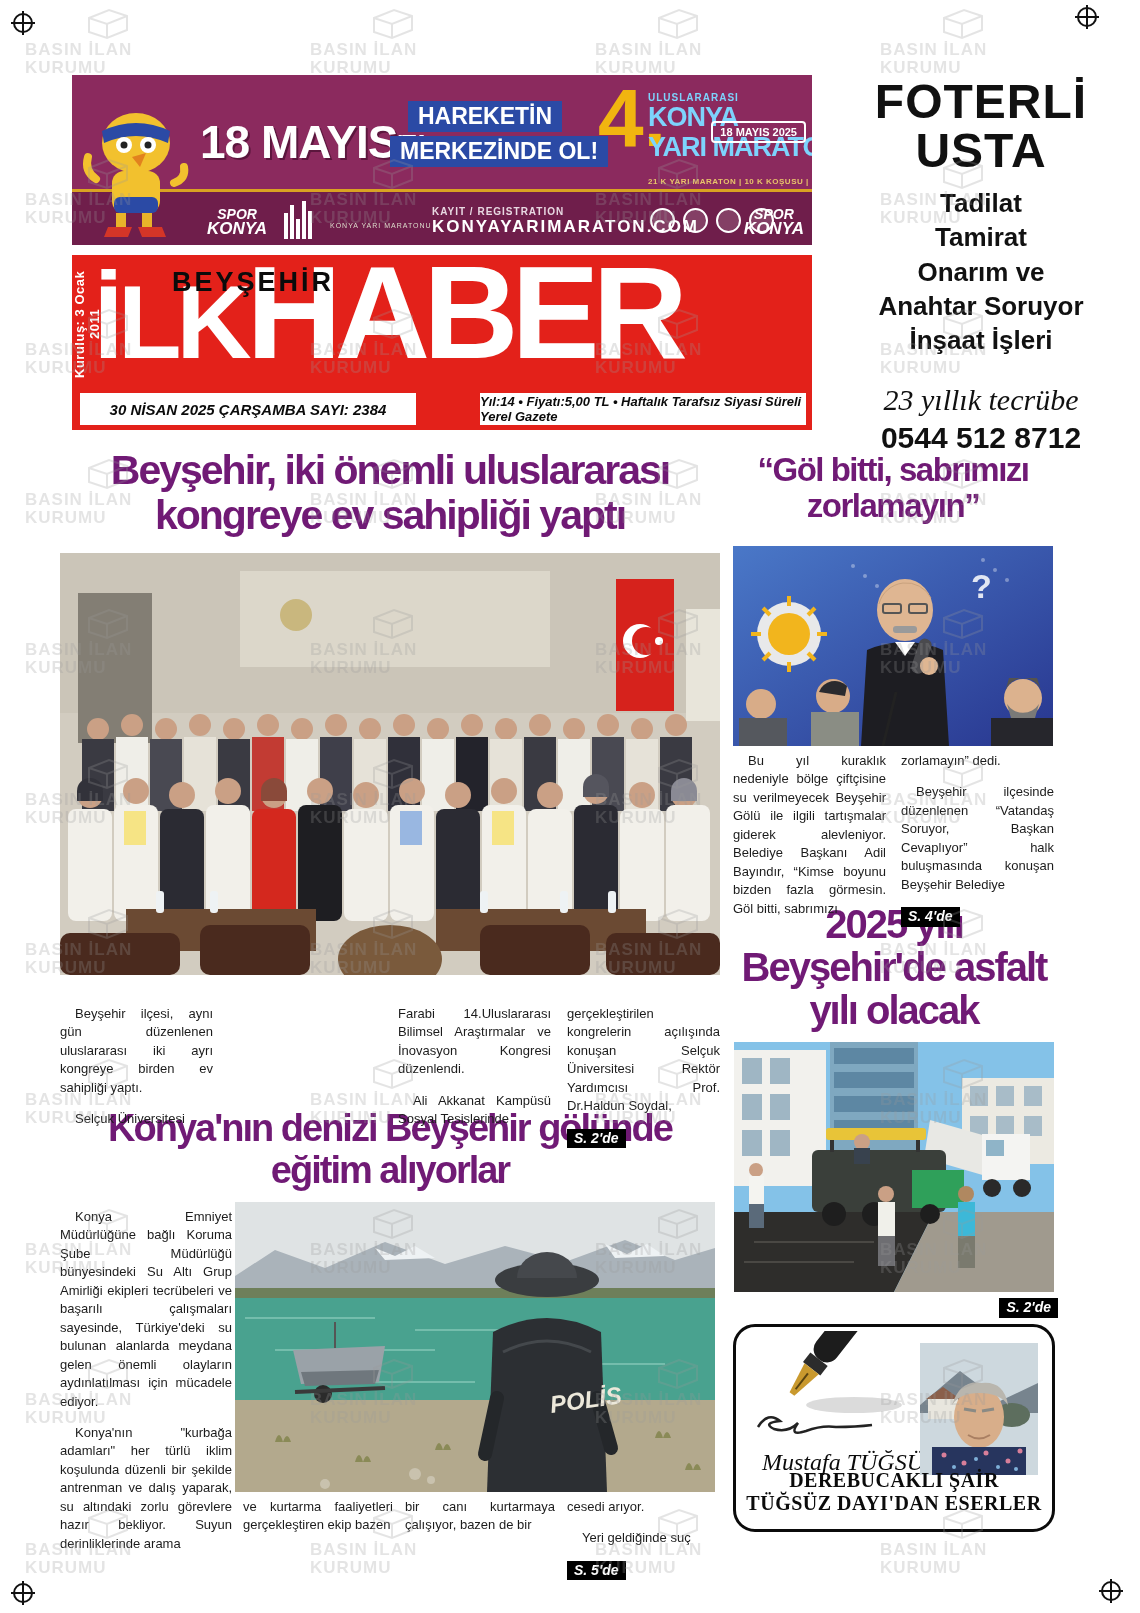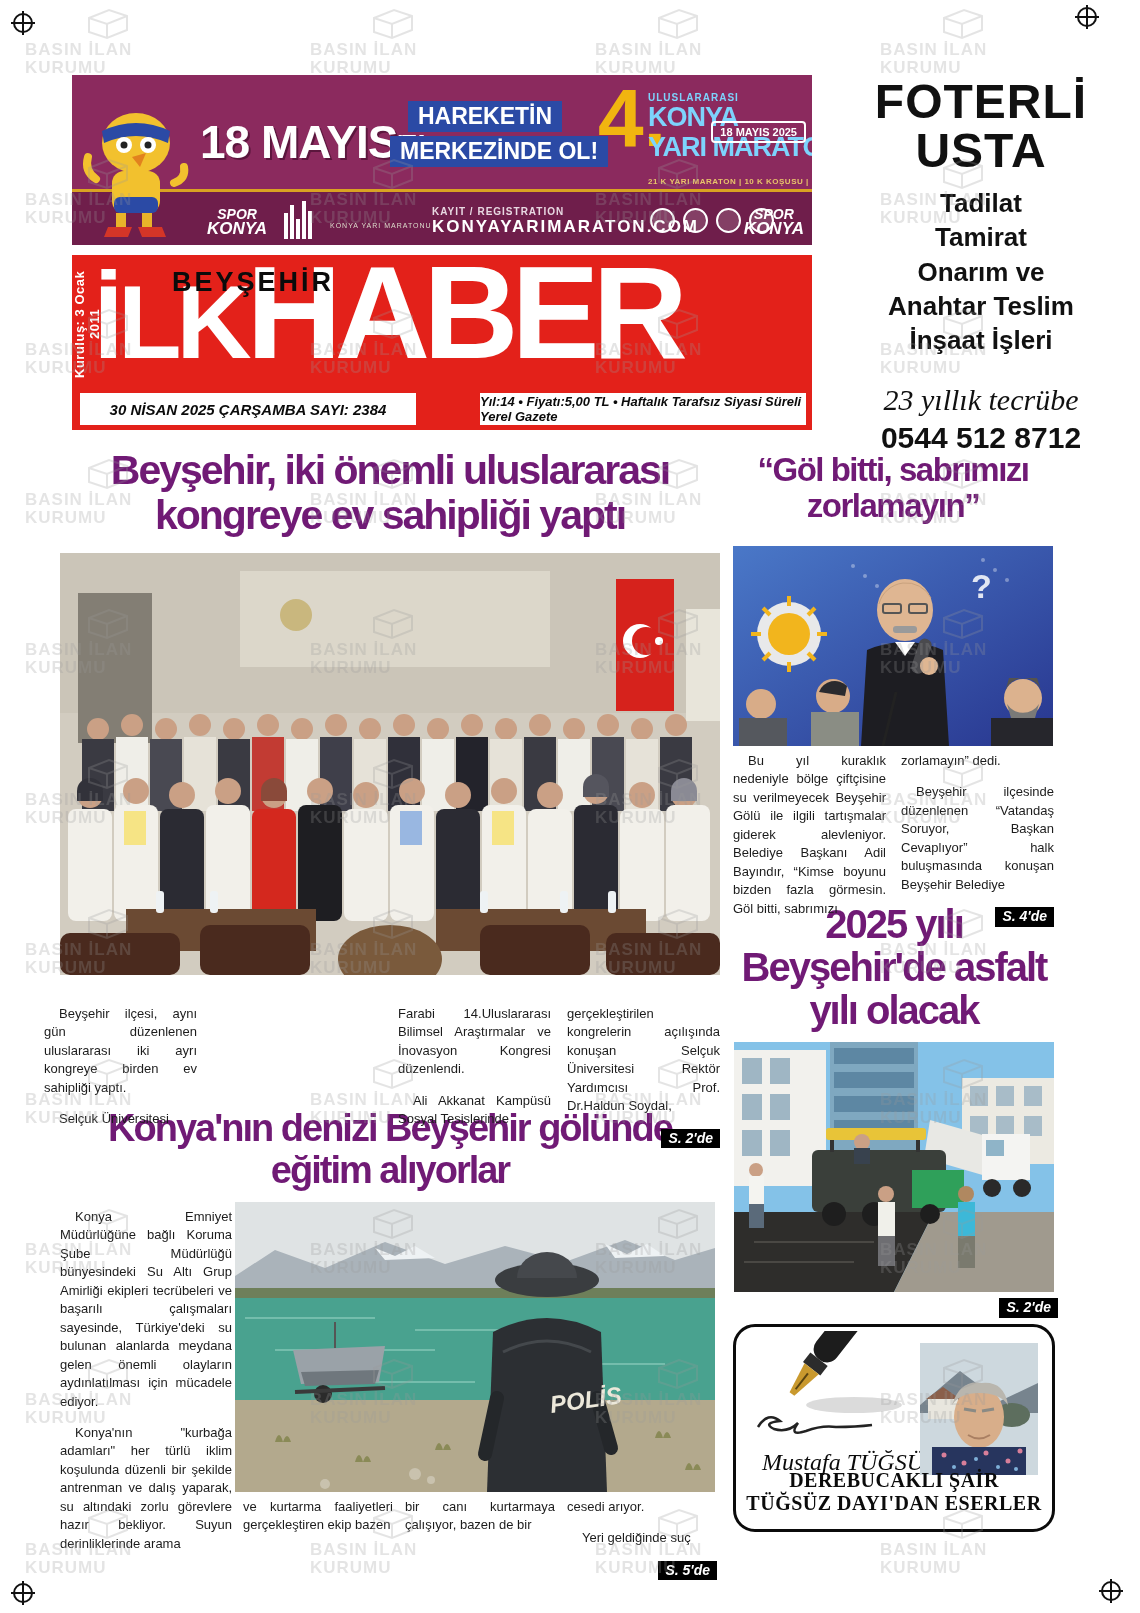--- a/index.html
+++ b/index.html
@@ -85,24 +85,24 @@
   
   .photo{position:absolute;overflow:hidden;z-index:1;}
   .photo svg{display:block;}
 
   
   .col{position:absolute;font-size:13px;line-height:1.42;text-align:justify;color:#1c1c1c;z-index:2;}
   .col p{margin:0 0 13px 0;text-indent:15px;}
   .col p.cont{text-indent:0;}
   .badge{display:inline-block;background:#000;color:#fff;font-style:italic;font-weight:bold;
          font-size:14px;padding:1px 7px;line-height:1.25;}
-  .badge-line{text-align:right;margin-top:6px;}
-
-  
-  #cg1{left:44px;top:1005px;width:153px;}
+  .badge-line{margin-top:6px;}
+
+  
+  #cg1{left:60px;top:1005px;width:153px;}
   #cg2{left:229px;top:1005px;width:153px;}
   #cg3{left:398px;top:1005px;width:153px;}
   #cg4{left:567px;top:1005px;width:153px;}
 
   
   #lk1{left:733px;top:752px;width:153px;}
   #lk2{left:901px;top:752px;width:153px;}
 
   
   #dv1{left:60px;top:1208px;width:172px;}
@@ -234,21 +234,21 @@
 
   <div id="side-ad">
     <div class="t1">
       <div>FOTERLİ</div>
       <div>USTA</div>
     </div>
     <div class="services">
       <div>Tadilat</div>
       <div>Tamirat</div>
       <div>Onarım ve</div>
-      <div>Anahtar Teslim</div>
+      <div>Anahtar Soruyor</div>
       <div>İnşaat İşleri</div>
     </div>
     <div class="exp">23 yıllık tecrübe</div>
     <div class="phone">0544 512 8712</div>
   </div>
 
   <div id="masthead">
     <div id="mast-founded">Kuruluş: 3 Ocak 2011</div>
     <div id="mast-logo">
       <span class="p1">İLK</span>

